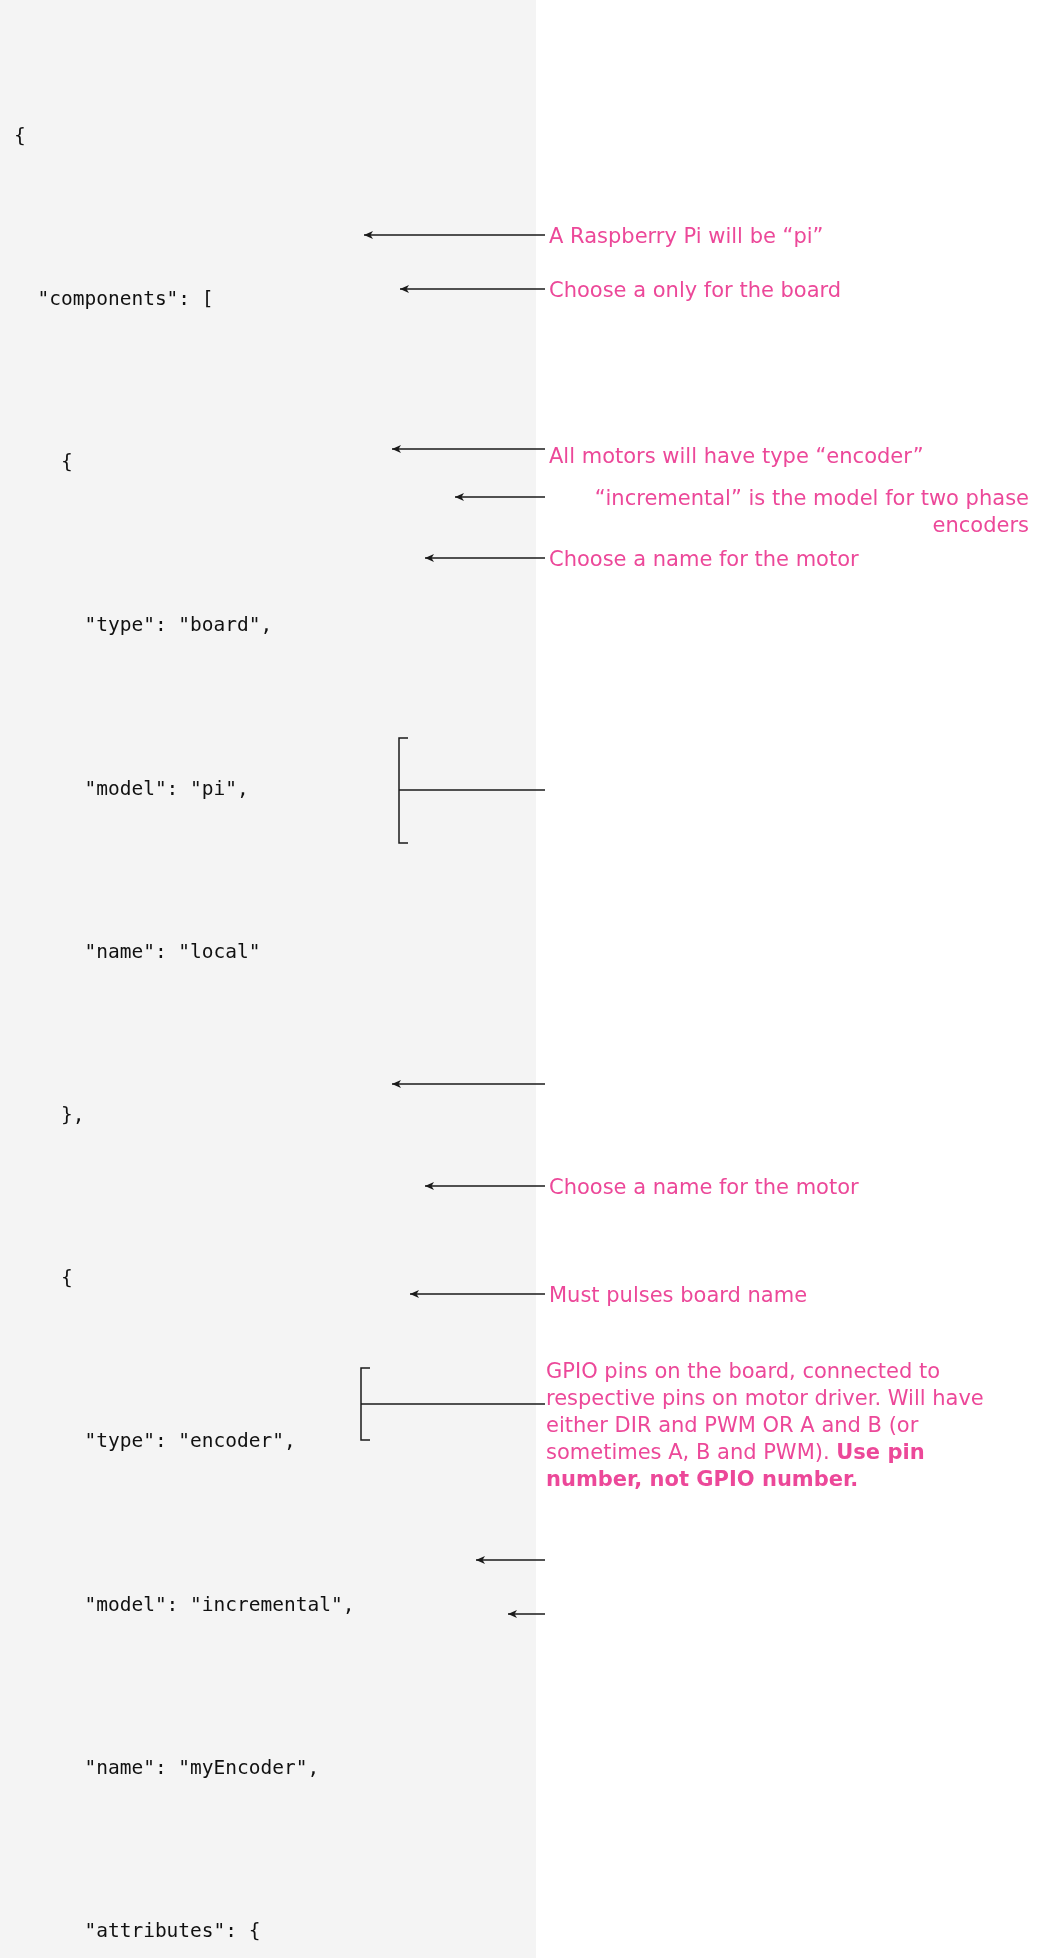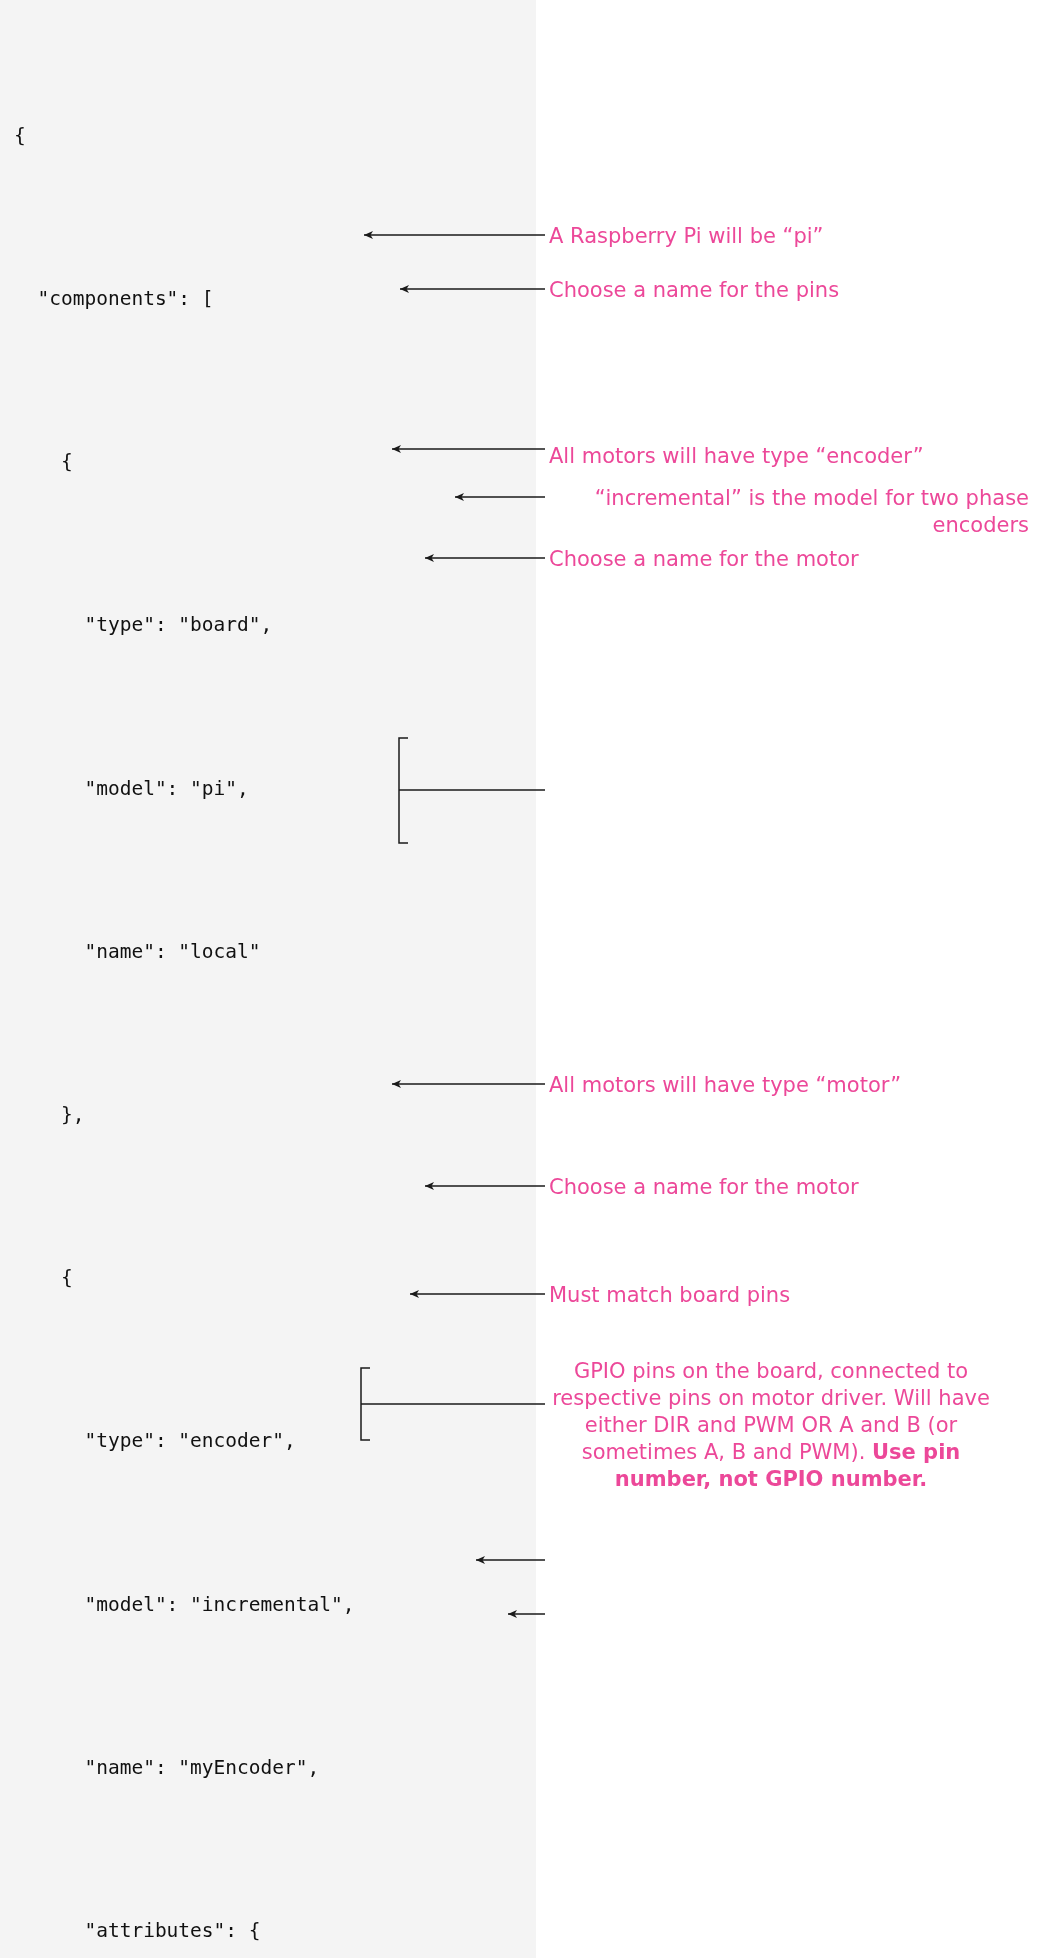--- a/index.html
+++ b/index.html
@@ -146,32 +146,31 @@
     <path d="M 370 1368 L 361 1368 L 361 1440 L 370 1440" stroke="#1a1a1a" stroke-width="1.5" fill="none"></path>
     <line x1="361" y1="1404" x2="545" y2="1404" stroke="#1a1a1a" stroke-width="1.5"></line>
 
     <line x1="545" y1="1560" x2="476" y2="1560" stroke="#1a1a1a" stroke-width="1.5" marker-end="url(#arrowhead)"></line>
 
     <line x1="545" y1="1614" x2="508" y2="1614" stroke="#1a1a1a" stroke-width="1.5" marker-end="url(#arrowhead)"></line>
   </svg>
 
   <div class="note" style="left:549px; top:223px;">A Raspberry Pi will be “pi”</div>
 
-  <div class="note" style="left:549px; top:277px;">Choose a name for the pins</div>
+  <div class="note" style="left:549px; top:277px;">Choose a only for the board</div>
 
   <div class="note" style="left:549px; top:443px;">All motors will have type “encoder”</div>
 
   <div class="note" style="left:549px; top:485px; width:480px;text-align:right;">“incremental” is the model for two phase encoders</div>
 
   <div class="note" style="left:549px; top:546px;">Choose a name for the motor</div>
 
 
-  <div class="note" style="left:549px; top:1072px;">All motors will have type “motor”</div>
 
   <div class="note" style="left:549px; top:1174px;">Choose a name for the motor</div>
 
-  <div class="note" style="left:549px; top:1282px;">Must match board pins</div>
+  <div class="note" style="left:549px; top:1282px;">Must pulses board name</div>
 
-  <div class="note" style="left:535px; top:1358px; width:472px;text-align:center;"><span>GPIO pins on the board, connected to respective pins on motor driver. Will have either DIR and PWM OR A and B (or sometimes A, B and PWM). </span><b>Use pin number, not GPIO number.</b></div>
+  <div class="note" style="left:546px; top:1358px; width:472px;"><span>GPIO pins on the board, connected to respective pins on motor driver. Will have either DIR and PWM OR A and B (or sometimes A, B and PWM). </span><b>Use pin number, not GPIO number.</b></div>
 
 
 
 </div>
 
 </body></html>

